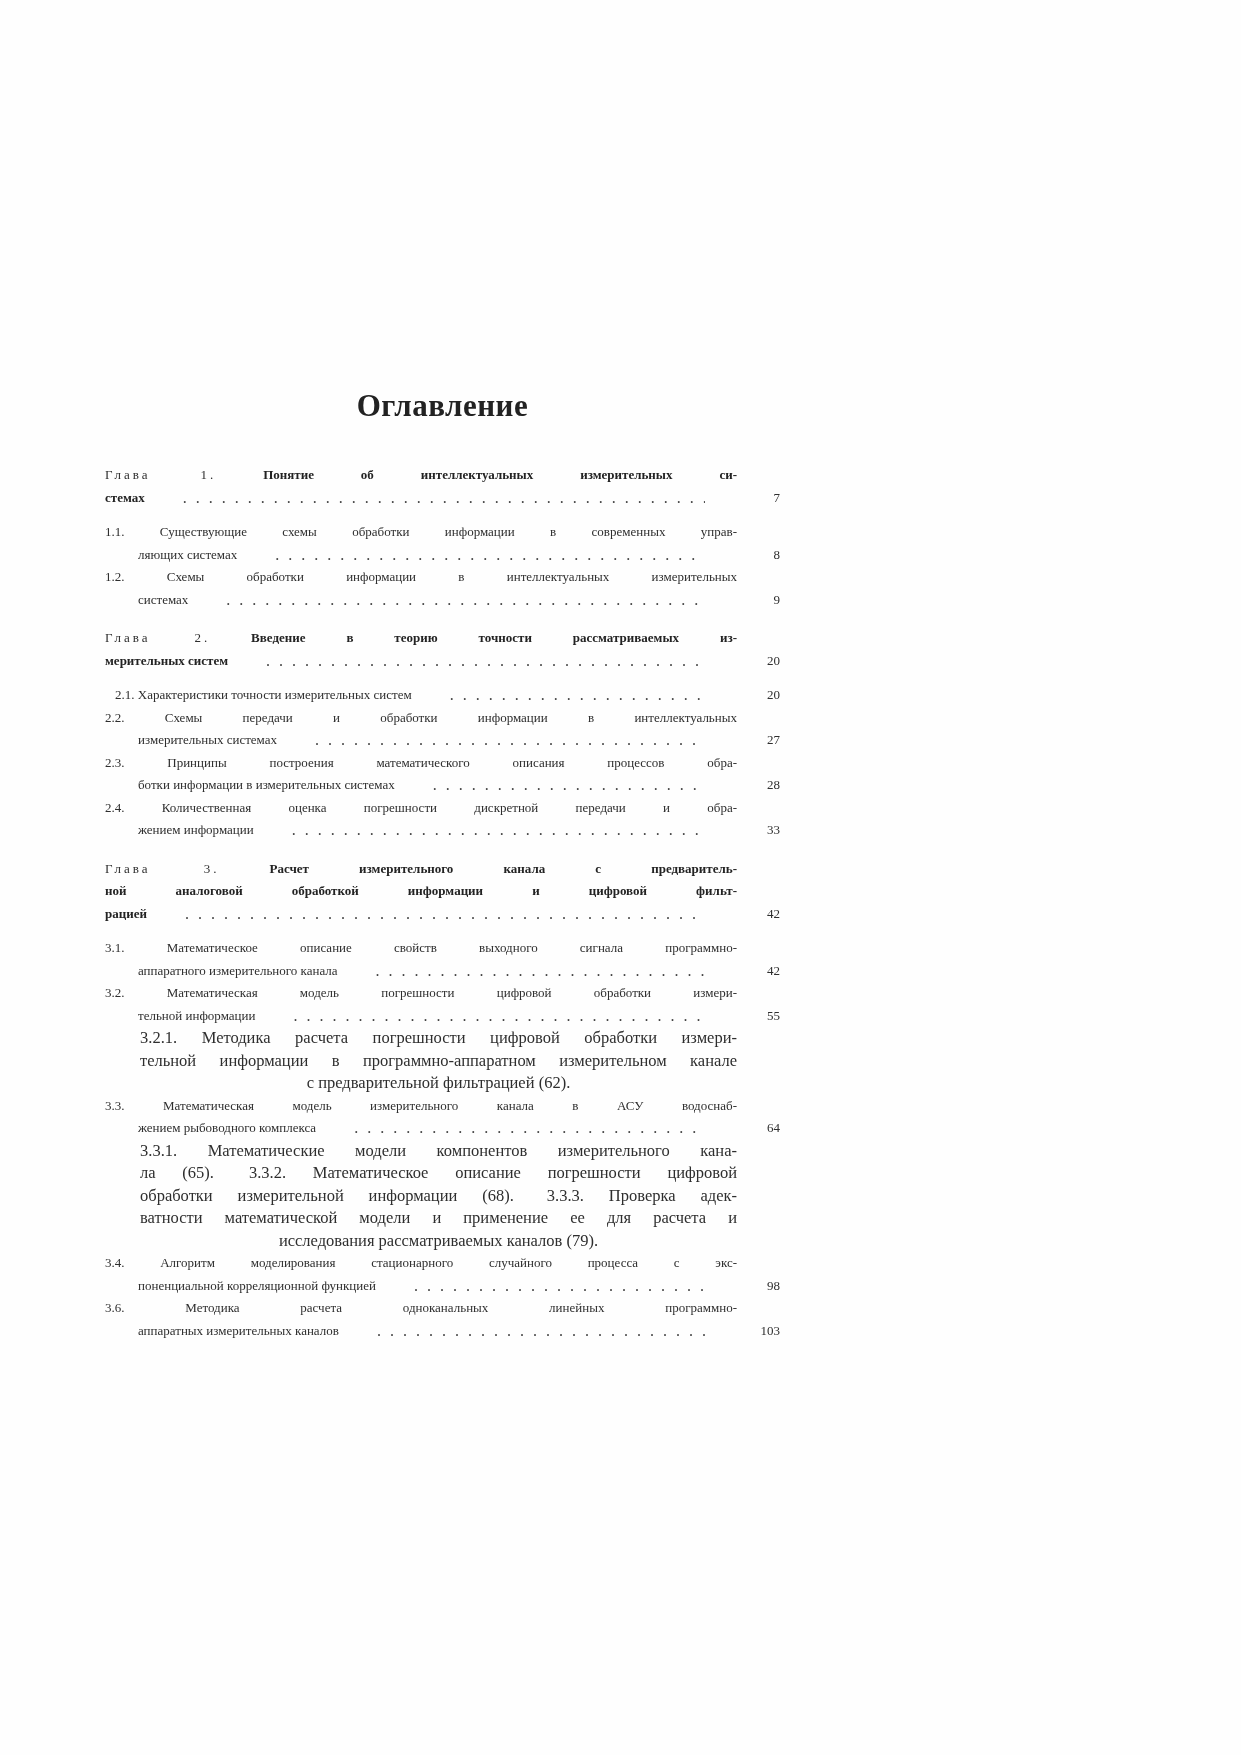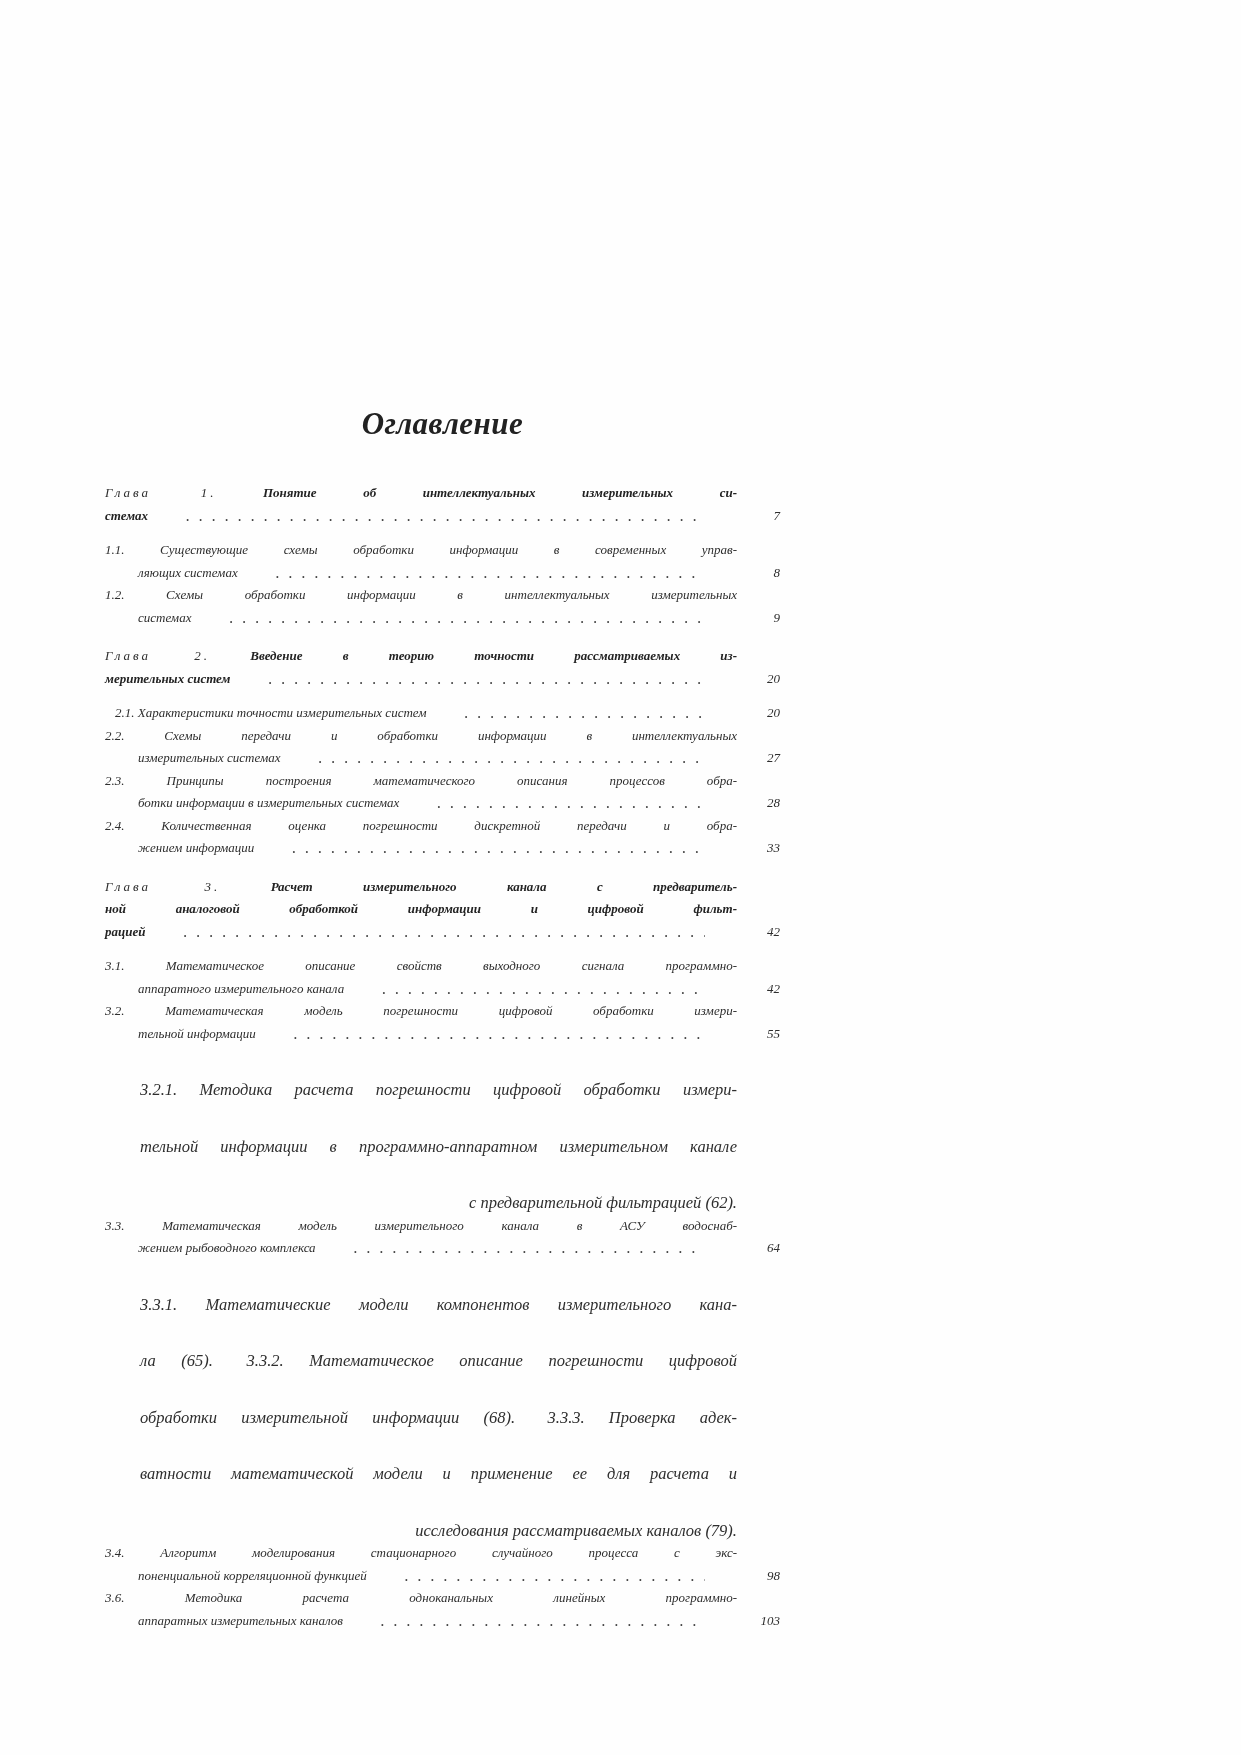--- a/index.html
+++ b/index.html
@@ -2,42 +2,42 @@
 <html><head>
 <meta charset="utf-8">
 <style>
   * { margin:0; padding:0; box-sizing:border-box; }
   html,body { background:#ffffff; }
   body {
     width:1241px; height:1755px; position:relative; overflow:hidden;
     font-family:"Liberation Serif", serif; color:#2e2e2e;
   }
   .sheet { position:absolute; inset:0; background:#fefefe; }
-  .content { position:absolute; left:105px; top:404px; width:675px;font-style:italic; }
+  .content { position:absolute; left:105px; top:386px; width:675px; }
 
   .doc-title {
     text-align:center; font-weight:bold; font-size:31px; line-height:40px;
     letter-spacing:.5px; color:#222; margin-bottom:38px;
   }
 
   .entry { font-size:13px; line-height:22.5px; }
   .entry.chapter { margin-bottom:12px; }
   .entry.chapter:not(:first-of-type) { margin-top:16px; }
 
   .line { min-height:22.5px; }
   .jline { text-align:justify; text-align-last:justify; margin-right:43px; }
-  .pline { text-align:right; margin-right:43px; }
+  .pline { text-align:center; margin-right:43px; }
   .dline { display:flex; align-items:flex-end;gap:32px; }
   .dline .txt { white-space:nowrap; }
 
   
   .section .line.first   { }
   .section .line.cont    { margin-left:33px; }
   .section .line.only    { margin-left:10px; }
-  .subsection .line      { margin-left:35px;margin-top:34px; }
+  .subsection .line      { margin-left:35px; }
   .subsection .jline,
   .subsection .pline     { margin-right:43px; }
   .subsection            { font-size:16.5px; }
 
   .chapter .b, .chapter .jline { font-weight:bold; color:#232323; }
   .chapter-label { font-weight:normal; letter-spacing:3px; color:#2e2e2e; }
 
   .dots {
     flex:1 1 auto; overflow:hidden; white-space:nowrap;
     margin-left:6px; letter-spacing:9px; font-size:16px; color:#444;

